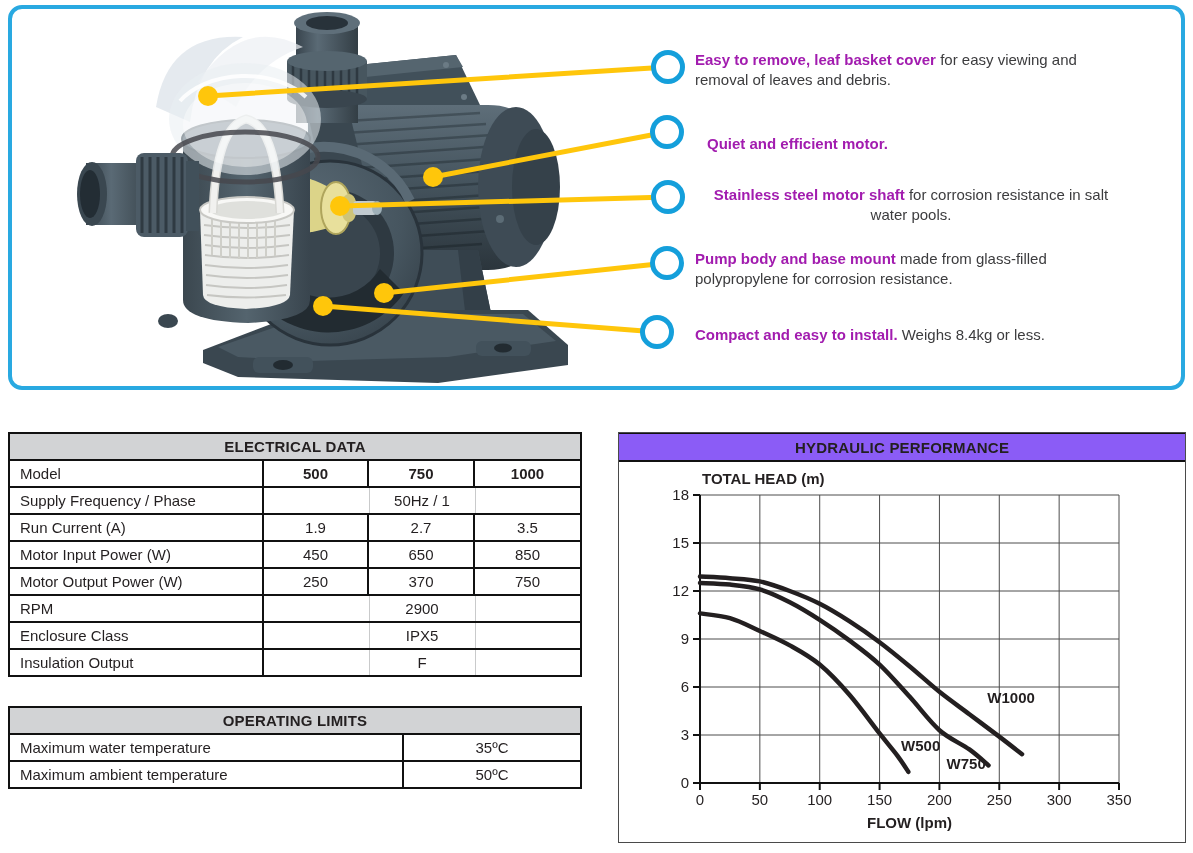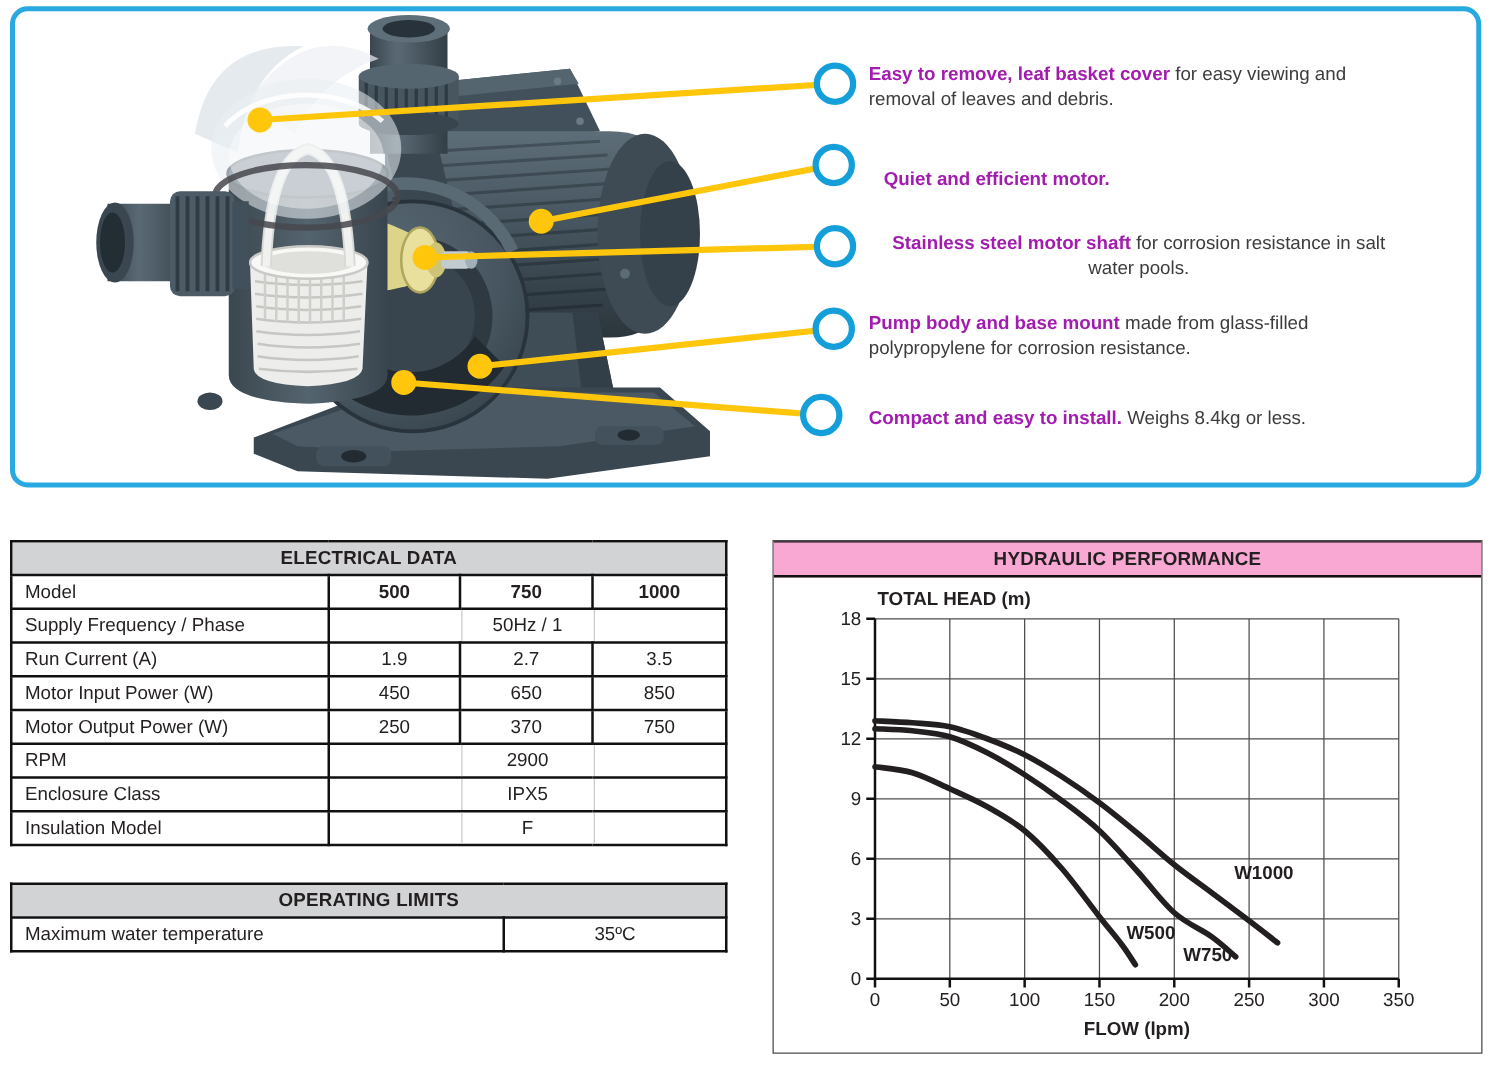--- a/index.html
+++ b/index.html
@@ -22,21 +22,21 @@
   .spec-table td{border:2px solid #111;height:27px;box-sizing:border-box;padding:2px 10px;overflow:hidden;}
   .spec-table td.hdr{background:#D2D3D5;font-weight:bold;text-align:center;letter-spacing:.2px;}
   .spec-table td.lab{text-align:left;}
   .spec-table td.val{text-align:center;padding:2px 4px;}
   .spec-table td.spanv{text-align:center;position:relative;padding:2px 0;}
   .vline{position:absolute;top:0;bottom:0;width:1px;background:#C9CACB;}
   .op-table{margin-top:29px;}
 
   .chart-box{position:absolute;left:618px;top:432px;width:568px;height:411px;
              border:1px solid #4A4A4A;box-sizing:border-box;background:#fff;}
-  .chart-hdr{height:29px;background:#f9a8d4;border-bottom:2px solid #111;border-top:1px solid #111;
+  .chart-hdr{height:29px;background:#8b5cf6;border-bottom:2px solid #111;border-top:1px solid #111;
              box-sizing:border-box;font-weight:bold;font-size:15px;text-align:center;line-height:27px;letter-spacing:.2px;}
 </style>
 </head>
 <body>
 
 <div class="page">
 
   <section class="hero">
     <svg class="scene" width="1177" height="385" viewBox="0 0 1177 385">
       <defs>
@@ -285,40 +285,44 @@
           </tr>
           <tr>
             <td class="lab">RPM</td>
             <td class="spanv" colspan="3"><div class="vline" style="left: 105px;"></div><div class="vline" style="left: 211px;"></div><span>2900</span></td>
           </tr>
           <tr>
             <td class="lab">Enclosure Class</td>
             <td class="spanv" colspan="3"><div class="vline" style="left: 105px;"></div><div class="vline" style="left: 211px;"></div><span>IPX5</span></td>
           </tr>
           <tr>
-            <td class="lab">Insulation Model</td>
+            <td class="lab">Insulation Output</td>
             <td class="spanv" colspan="3"><div class="vline" style="left: 105px;"></div><div class="vline" style="left: 211px;"></div><span>F</span></td>
           </tr>
         </tbody>
     </table>
 
     <table class="spec-table op-table">
       <colgroup>
           <col style="width:394px">
           <col style="width:178px">
         </colgroup>
       <tbody>
         <tr>
           <td class="hdr" colspan="2">OPERATING LIMITS</td>
         </tr>
       </tbody>
       <tbody id="op-body">
           <tr>
             <td class="lab">Maximum water temperature</td>
             <td class="val">35ºC</td>
+          </tr>
+          <tr>
+            <td class="lab">Maximum ambient temperature</td>
+            <td class="val">50ºC</td>
           </tr>
         </tbody>
     </table>
   </div>
 
   <div class="chart-box">
     <div class="chart-hdr">HYDRAULIC PERFORMANCE</div>
     <svg id="chart-svg" width="566" height="380" viewBox="0 0 566 380">
         <line x1="81" y1="33" x2="81" y2="321" stroke="#4d4d4d" stroke-width="1"></line>
         <line x1="140.85714285714286" y1="33" x2="140.85714285714286" y2="321" stroke="#4d4d4d" stroke-width="1"></line>

